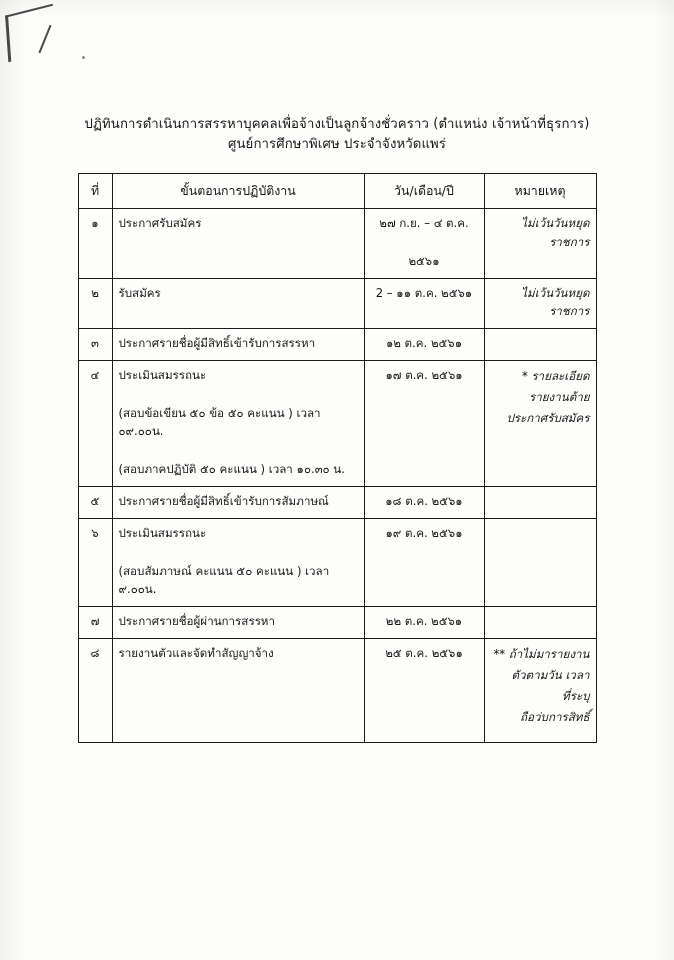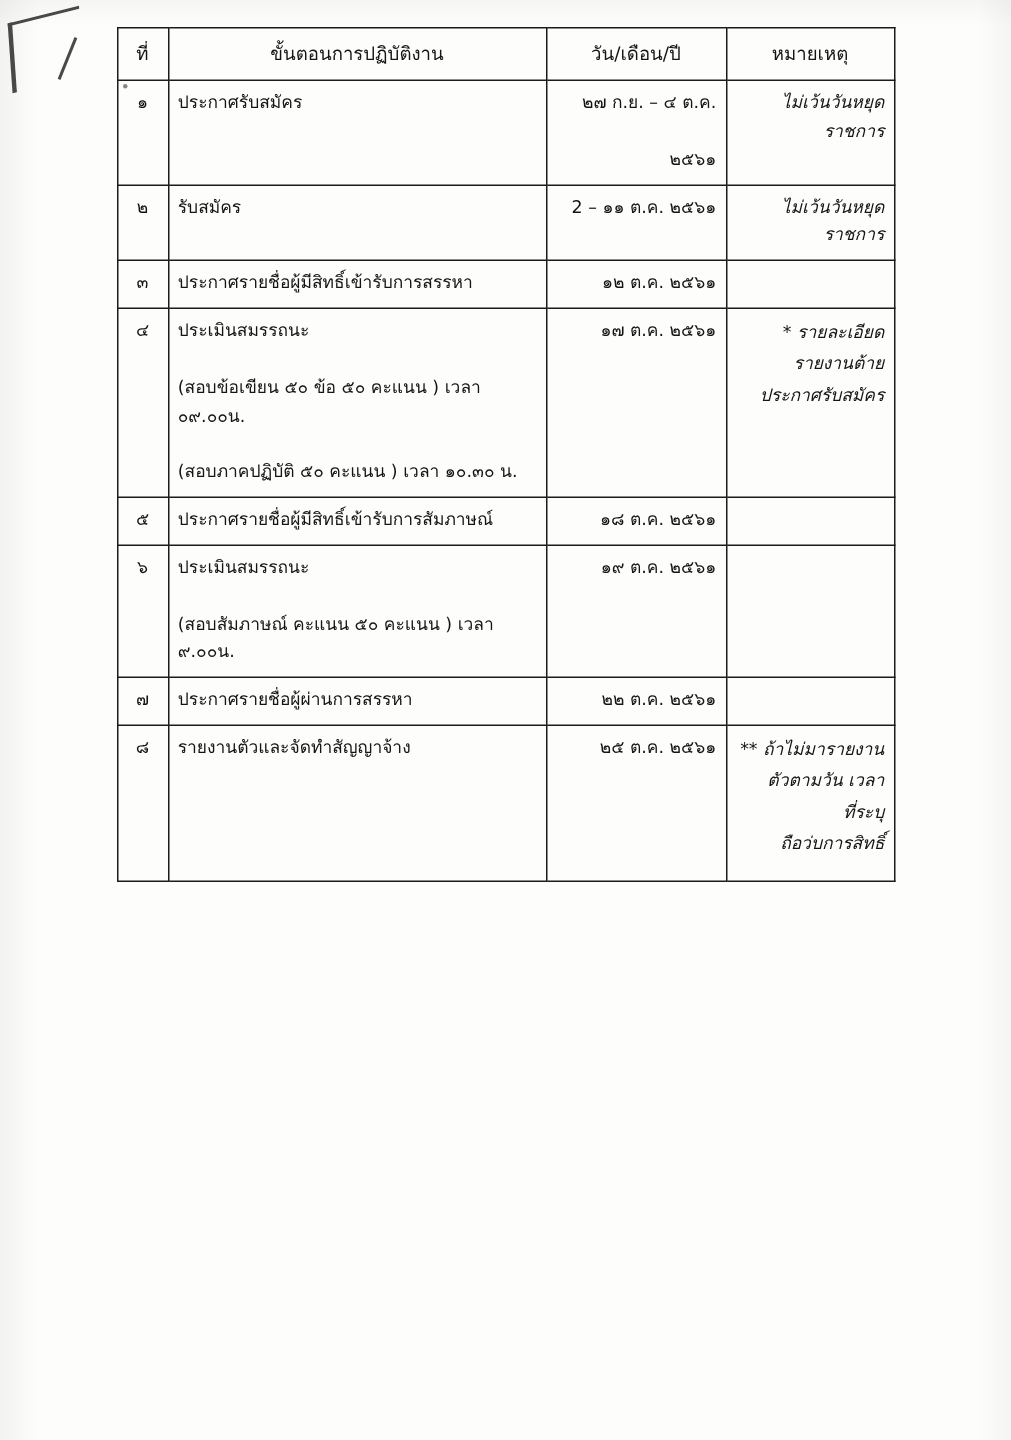--- a/index.html
+++ b/index.html
@@ -109,21 +109,21 @@
   col.c-note  { width: 112px; }
 
   td.no {
     text-align: center;
     vertical-align: top;
   }
   td.step {
     text-align: left;
   }
   td.date {
-    text-align: right;
+    text-align: center;
   }
   td.note {
     text-align: right;
     font-style: italic;
   }
   .sub {
     display: block;
     margin-top: 19px;
   }
   .note-lines div {
@@ -134,20 +134,24 @@
 </head>
 <body>
 
 <div class="page">
   <div class="mark-a"></div>
   <div class="mark-b"></div>
   <div class="mark-c"></div>
 
   <div class="doc">
 
+    <div class="title-block">
+      <div class="title-line1">ปฏิทินการดำเนินการสรรหาบุคคลเพื่อจ้างเป็นลูกจ้างชั่วคราว (ตำแหน่ง เจ้าหน้าที่ธุรการ)</div>
+      <div class="title-line2">ศูนย์การศึกษาพิเศษ  ประจำจังหวัดแพร่</div>
+    </div>
 
     <table class="cal">
       <colgroup>
         <col class="c-no">
         <col class="c-step">
         <col class="c-date">
         <col class="c-note">
       </colgroup>
       <thead>
         <tr>

